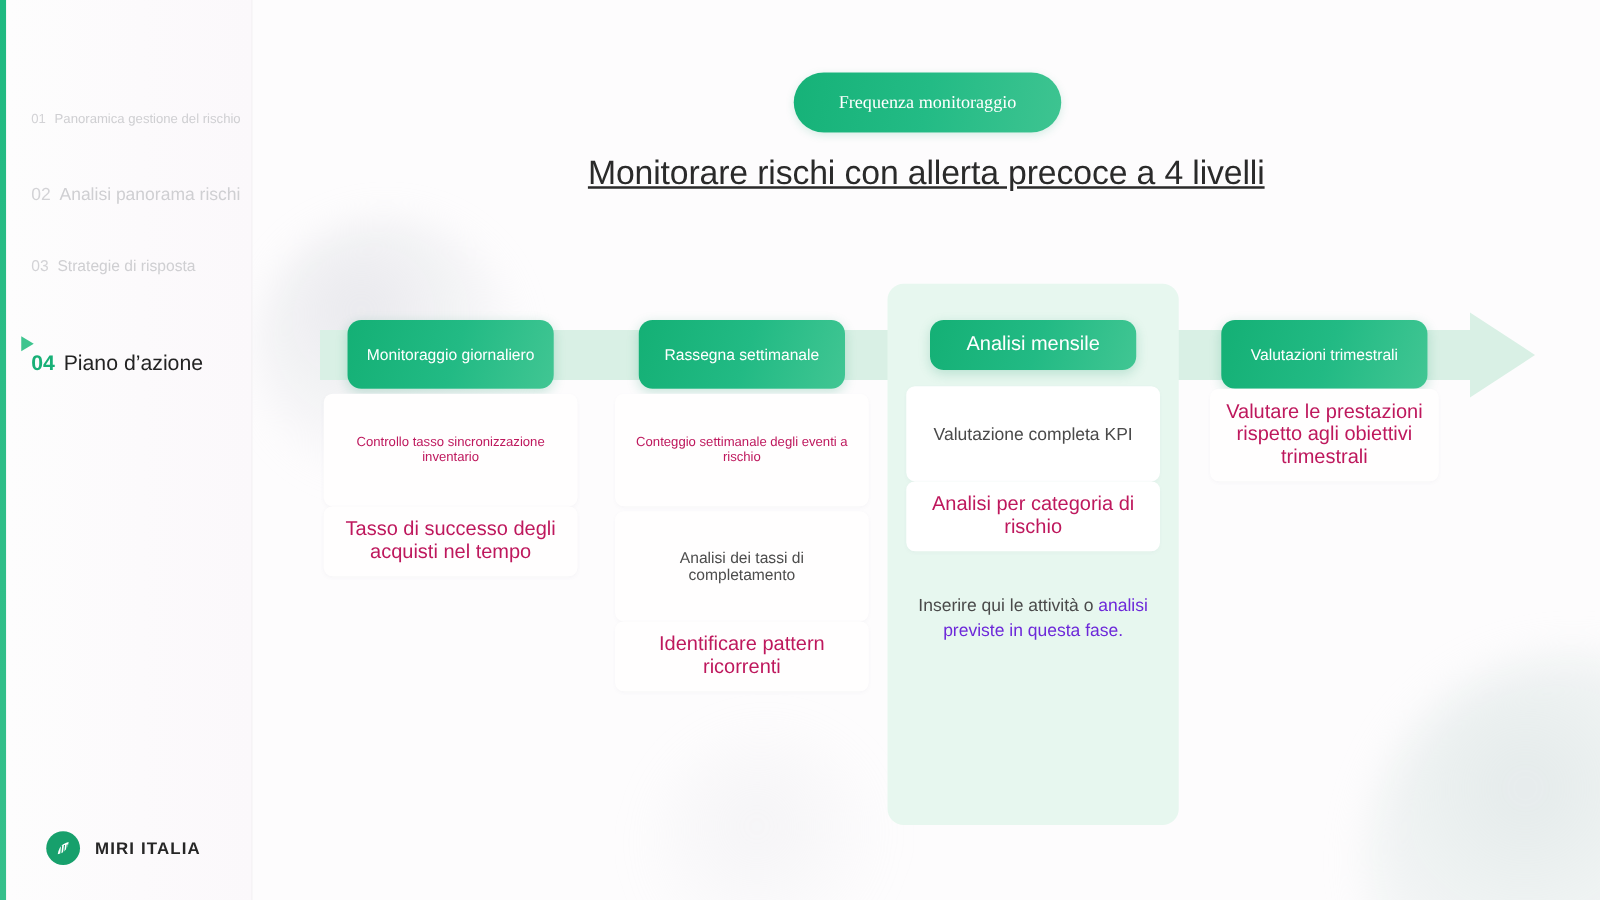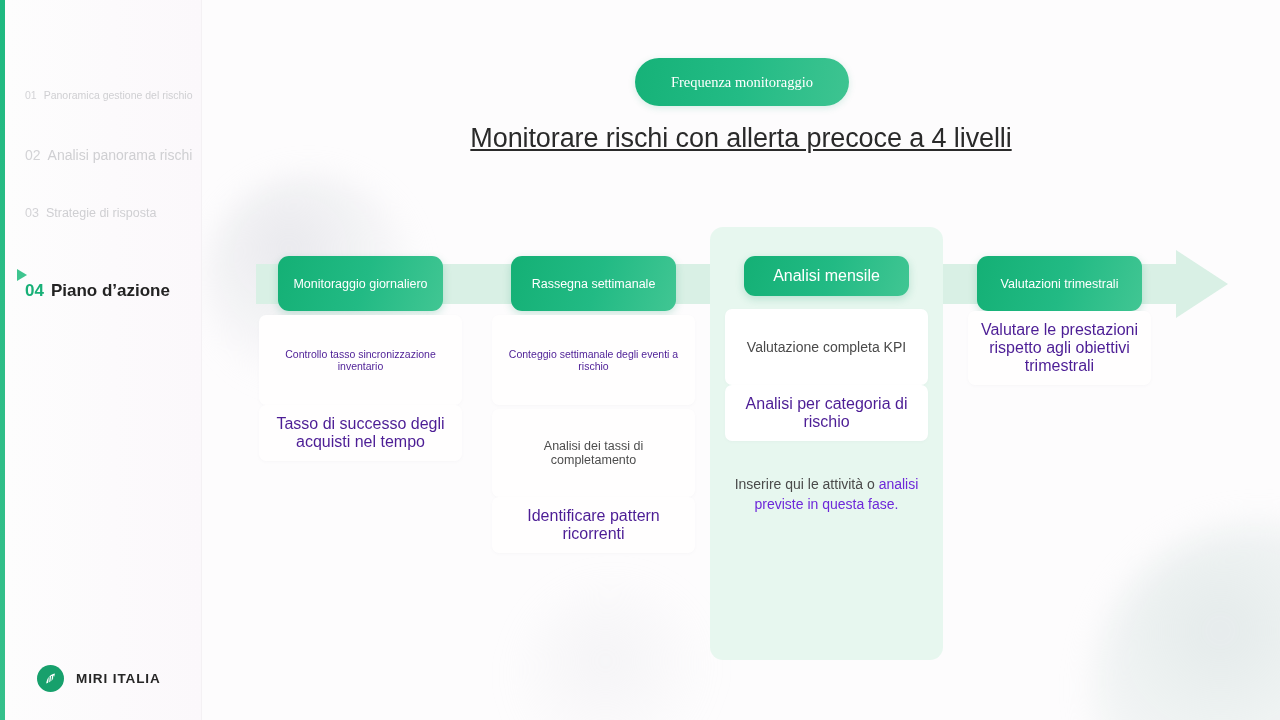--- a/index.html
+++ b/index.html
@@ -56,21 +56,21 @@
 
   .nav-item.dim { color:#cfcfd2; }
   .nav-item.dim .nav-num { color:#d3d3d6; }
 
   #nav-0 { top:89px; font-size:10.5px; }
   #nav-1 { top:147px; font-size:14px; }
   #nav-2 { top:206px; font-size:12.5px; }
   #nav-3 { top:264px; font-size:17px;margin-top:17px; }
 
   #nav-3 .nav-num { color:#18b077; font-weight:700; }
-  #nav-3 .nav-label { color:#232323; font-weight:700; }
+  #nav-3 .nav-label { color:#232323; font-weight:400; }
 
   #nav-caret {
     position:absolute; left:12px; top:269px;
     width:0; height:0;
     border-top:6px solid transparent;
     border-bottom:6px solid transparent;
     border-left:10px solid #3ec58f;
   }
 
   
@@ -144,21 +144,21 @@
   #col-1 .stage-pill-label,
   #col-3 .stage-pill-label { font-size:12.5px; }
   #col-2 .stage-pill-label { font-size:16px; }
   #col-2 .stage-pill { height:40px; }
 
   .card {
     margin-top:0; border-radius:7px;
     background:#fffefe;
     display:flex; align-items:center; justify-content:center;
     text-align:center; padding:10px 12px;
-    color:#4c1d95;
+    color:#be185d;
     box-shadow:0 1px 3px rgba(120,120,130,.045);
   }
   
   #col-0 .card { width:203px; margin-left:-19px; }
   #col-0 .card:nth-of-type(1) { margin-top:28px; height:86px; font-size:7.5px; color:#6e6e6e; }
   #col-0 .card:nth-of-type(2) { margin-top:4px; height:90px; font-size:10.5px; }
 
   
   #col-1 .card { width:203px; margin-left:-19px; }
   #col-1 .card:nth-of-type(1) { margin-top:28px; height:86px; font-size:8px; color:#6e6e6e; }

